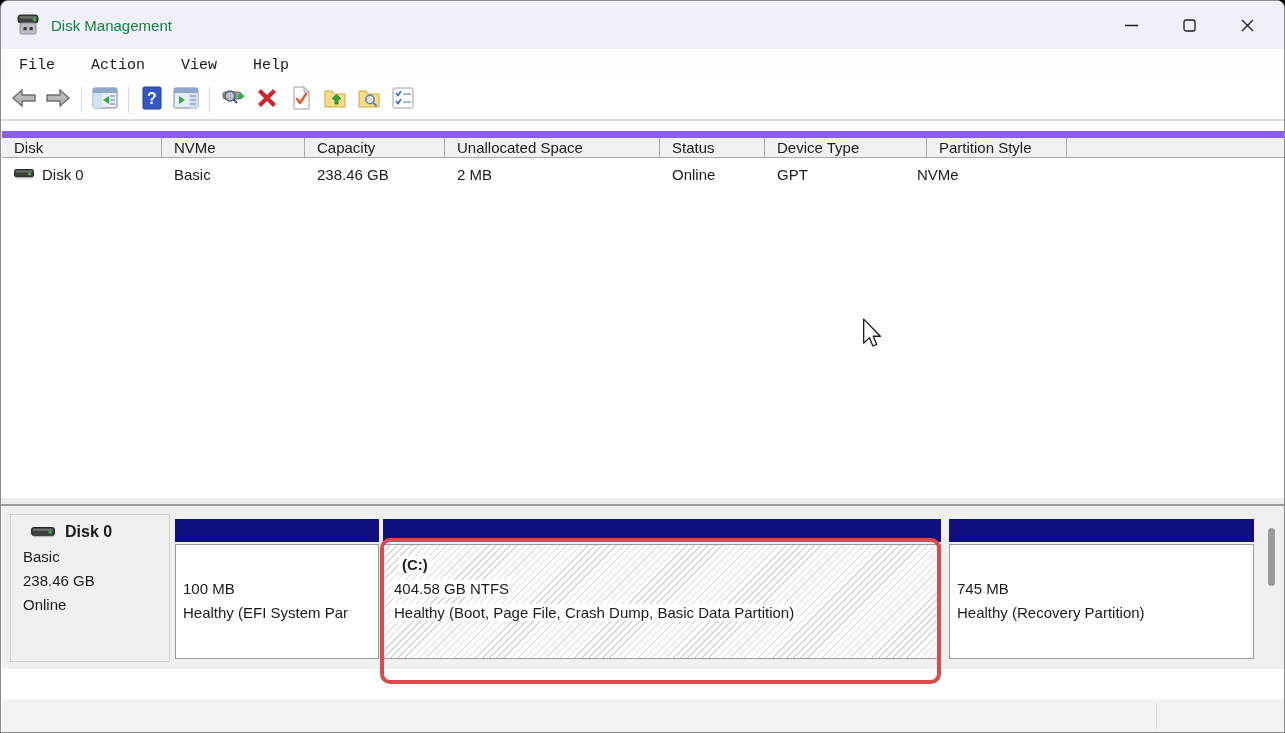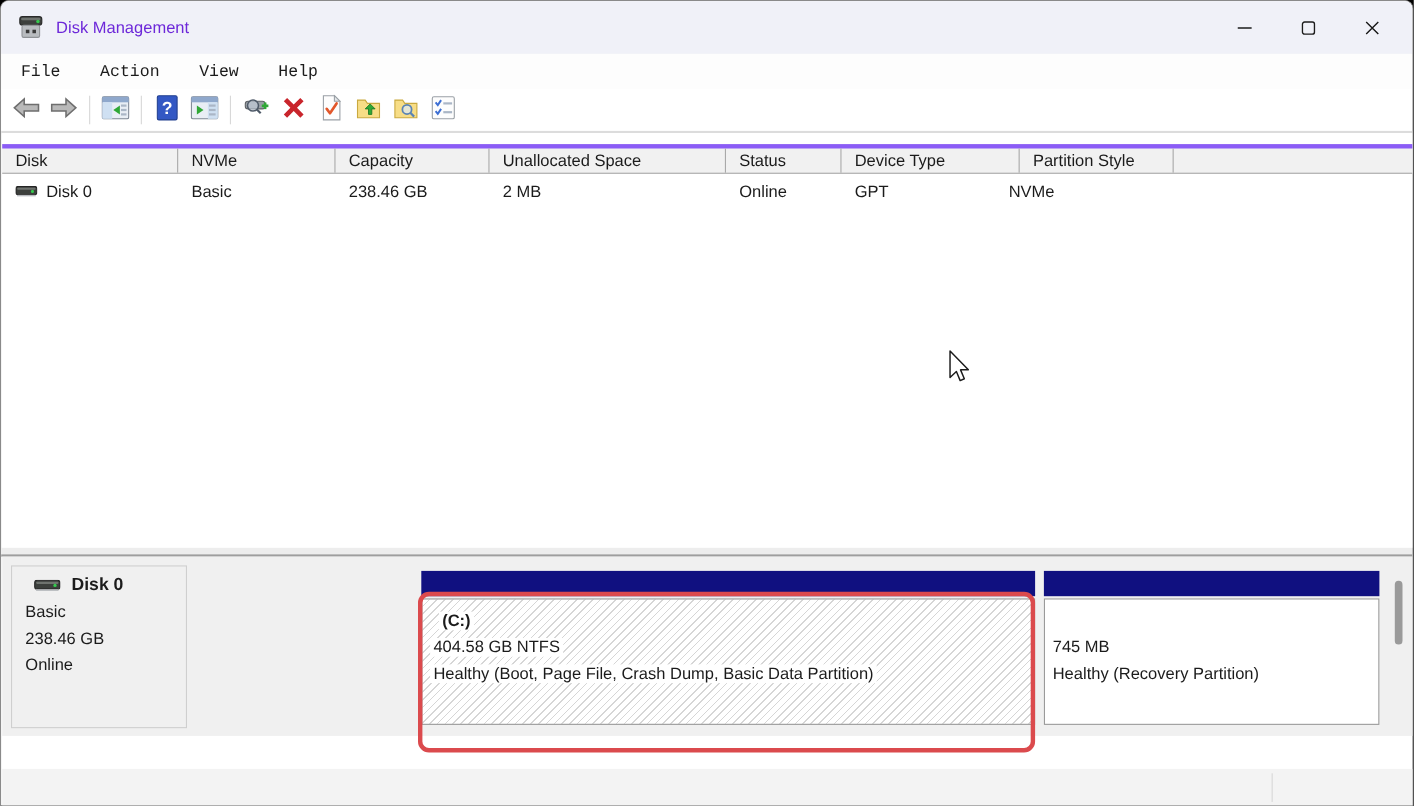--- a/index.html
+++ b/index.html
@@ -5,21 +5,21 @@
   * { margin:0; padding:0; box-sizing:border-box; }
   html,body { width:1285px; height:733px; background:#000; overflow:hidden;
               font-family:"Liberation Sans", sans-serif; }
   .window { position:relative; width:1285px; height:733px; background:#fff;
             border:1px solid #8a8a8a; border-radius:8px 8px 0 0; overflow:hidden; }
 
   
   .titlebar { position:absolute; left:0; top:0; width:100%; height:48px;
               background:#f0f1f8; display:flex; align-items:center; }
   .app-icon { margin-left:14px; display:inline-flex; }
-  .title { margin-left:10px; font-size:15px; color:#6d28d9; }
+  .title { margin-left:10px; font-size:15px; color:#15803d; }
   .win-controls { position:absolute; right:8px; top:0; height:48px; display:flex; }
   .wbtn { width:58px; height:48px; display:flex; align-items:center; justify-content:center; cursor:default; }
   .wbtn svg { display:block; }
 
   
   .menubar { position:absolute; left:0; top:48px; width:100%; height:32px; background:#fdfdfd;
              display:flex; align-items:center; font-size:15px; color:#1b1b1b; }
   .menu-item { padding:4px 10px;font-family:Liberation Mono, monospace; }
   .menu-item:first-child { margin-left:8px; }
   .menu-item + .menu-item { margin-left:16px; }
@@ -27,21 +27,21 @@
   
   .toolbar { position:absolute; left:0; top:80px; width:100%; height:40px; background:#ffffff;
              border-bottom:2px solid #dcdcdc; display:flex; align-items:center; }
   .tbtn { width:30px; height:28px; display:flex; align-items:center; justify-content:center; margin:0 2px; }
   .tbtn:first-child { margin-left:8px; }
   .tsep { width:1px; height:26px; background:#d8d8d8; margin:0 6px; }
 
   
   .listarea { position:absolute; left:1px; top:120px; width:1283px; height:377px; background:#fff; }
   .lheader { position:absolute; left:0; top:10px; width:100%; height:27px; background:#f1f1f1;
-             border-top:4px solid #8b5cf6; border-bottom:1px solid #a9a9a9; display:flex; }
+             border-top:7px solid #8b5cf6; border-bottom:1px solid #a9a9a9; display:flex; }
   .hcell { height:100%; border-right:1px solid #a9a9a9; padding-left:12px; font-size:15px;
            color:#1b1b1b; display:flex; align-items:center; }
   .hfill { flex:1; border-right:none; }
   .lrow { position:absolute; left:0; top:39px; width:100%; height:28px; display:flex; font-size:15px; color:#1b1b1b; }
   .cell { height:100%; padding-left:12px; display:flex; align-items:center; }
   .c-disk{width:160px;} .c-type{width:143px;} .c-cap{width:140px;} .c-unalloc{width:215px;}
   .c-status{width:105px;} .c-dev{width:162px;} .c-part{width:140px;}
   .drive-ico { display:inline-flex; margin-right:8px; }
 
   
@@ -281,20 +281,28 @@
             <rect x="1.8" y="8.8" width="20.4" height="1.4" fill="#b9bcc0"></rect>
           </svg>
         </span>
         <span>Disk 0</span>
       </div>
       <div class="dp-line">Basic</div>
       <div class="dp-line">238.46 GB</div>
       <div class="dp-line">Online</div>
     </div>
 
+    <div class="partition" style="left:173px; width:204px;">
+      <div class="pstrip"></div>
+      <div class="pcontent">
+        <div class="pline plabel"><span></span></div>
+        <div class="pline"><span>100 MB</span></div>
+        <div class="pline"><span>Healthy (EFI System Par</span></div>
+      </div>
+    </div>
 
     <div class="partition hatch" style="left:381px; width:558px;">
       <div class="pstrip"></div>
       <div class="pcontent">
         <div class="pline plabel"><span>(C:)</span></div>
         <div class="pline"><span>404.58 GB NTFS</span></div>
         <div class="pline"><span>Healthy (Boot, Page File, Crash Dump, Basic Data Partition)</span></div>
       </div>
     </div>
 

